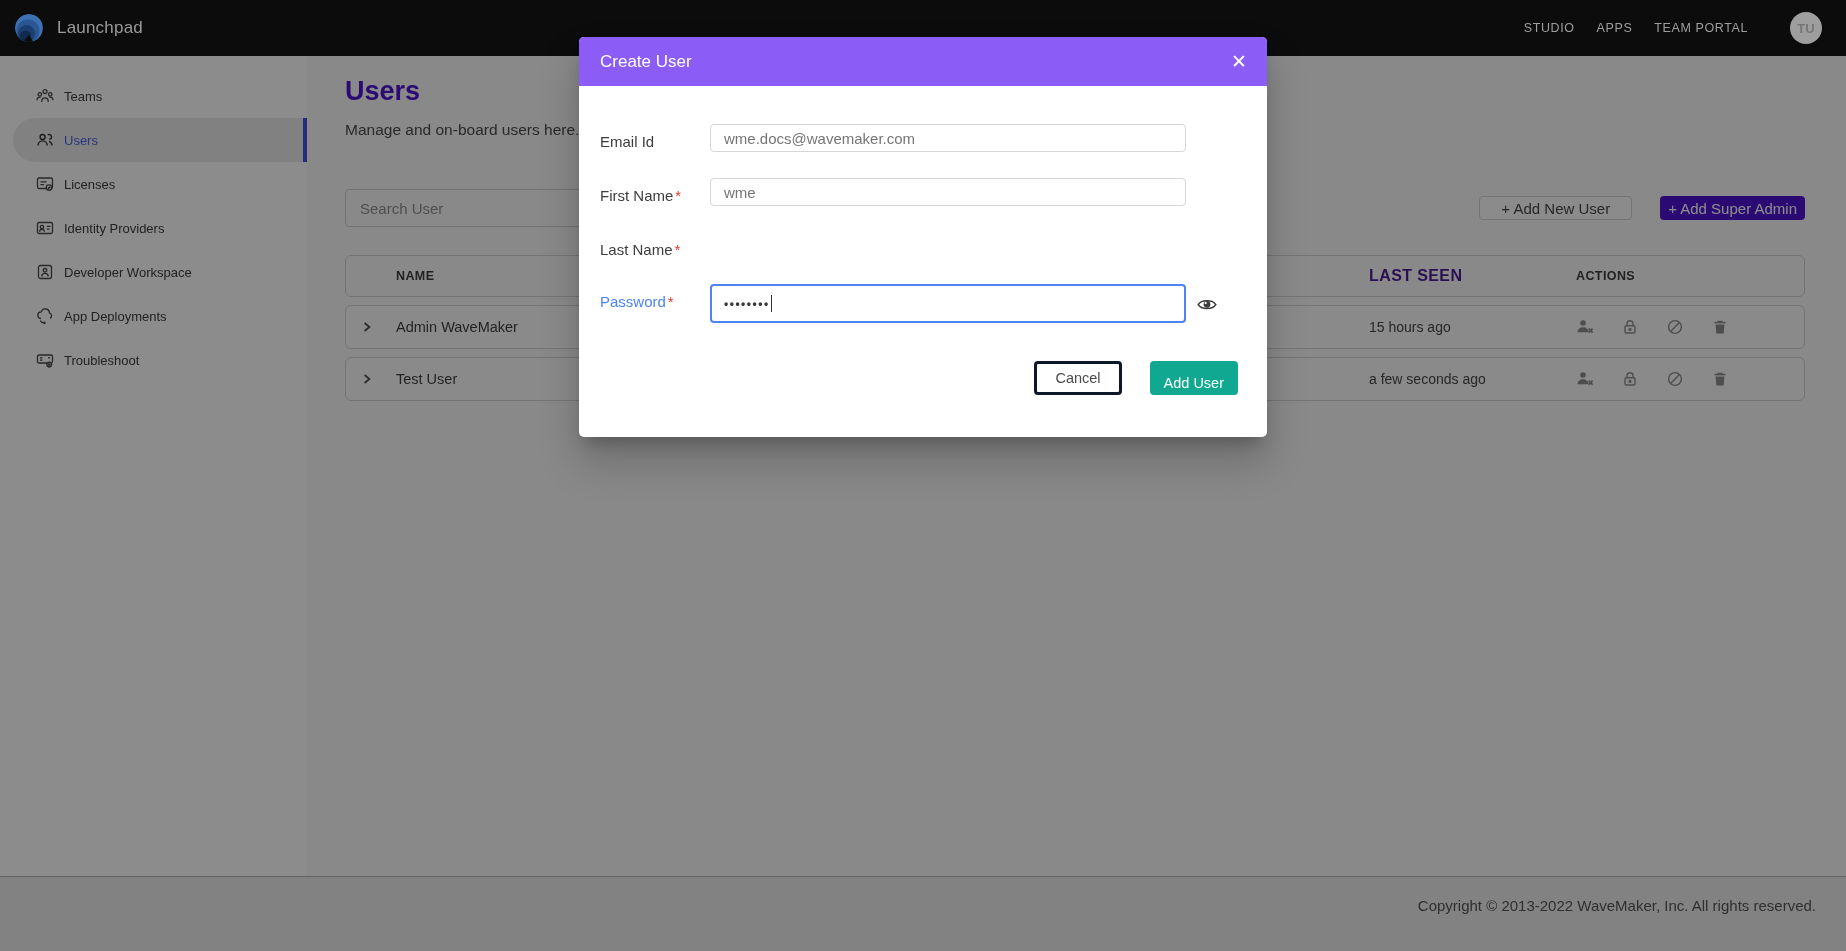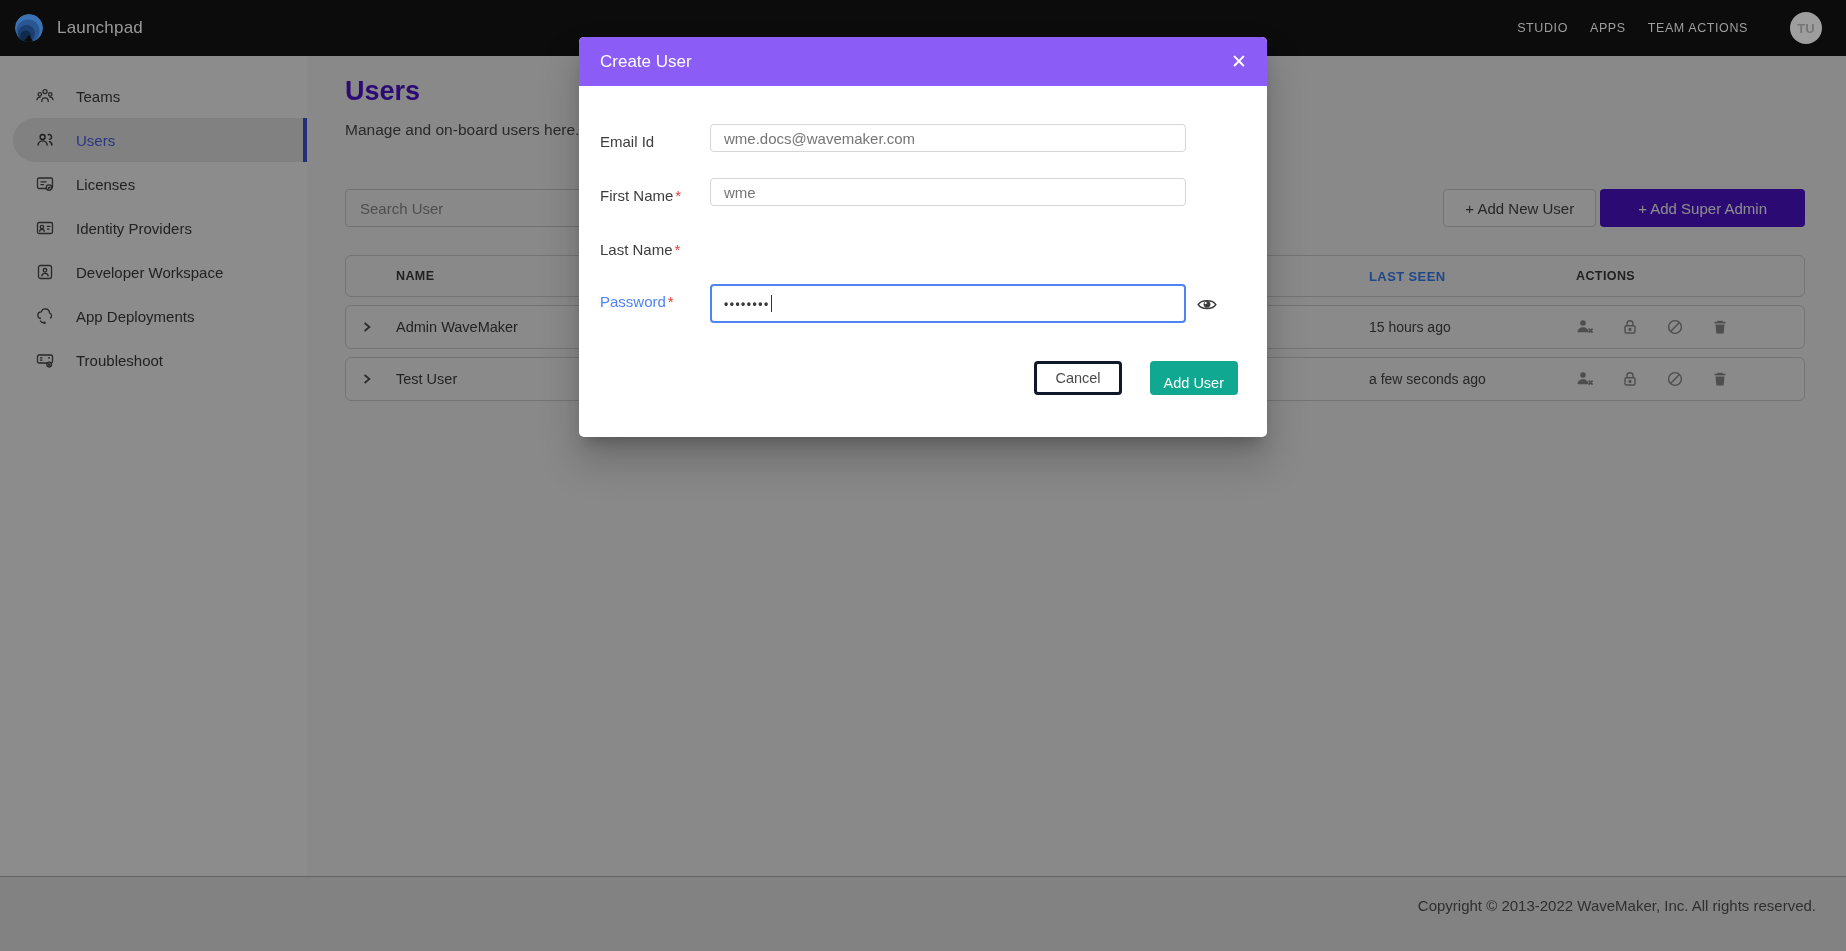--- a/index.html
+++ b/index.html
@@ -28,22 +28,22 @@
     margin-left:42px; cursor:pointer;
   }
 
   
   .sidebar {
     position:absolute; top:56px; left:0; width:307px; bottom:75px;
     background:#ffffff; padding-top:18px; z-index:1;
   }
   .side-item {
     height:44px; display:flex; align-items:center;
-    padding-left:36px; gap:22px; cursor:pointer;
-    font-size:15px; font-weight:500; color:#3d3d3d;
+    padding-left:36px; gap:10px; cursor:pointer;
+    font-size:13px; font-weight:500; color:#3d3d3d;
   }
   .side-item .si { width:18px; height:18px; color:#4a4a4a; flex:0 0 18px; }
   .side-item.active {
     background:#ececec; margin-left:13px; padding-left:23px;
     border-radius:22px 0 0 22px; border-right:4px solid #4353e0;
     color:#4a63e8;
   }
   .side-item.active .si { color:#333; }
 
   
@@ -53,43 +53,43 @@
   }
   .page-title { font-size:27px; font-weight:bold; color:#5013d2; }
   .page-desc { margin-top:14px; font-size:15.5px; color:#4b4b4b; }
   .toolbar { margin-top:50px; display:flex; align-items:center; }
   .search {
     width:370px; height:38px; border:1px solid #cfcfcf; border-radius:4px;
     background:transparent; padding:0 14px; font-size:15px; color:#555;
     font-family:"Liberation Sans", sans-serif; outline:none;
   }
   .search::placeholder { color:#8f8f8f; }
-  .btn { height:38px; border-radius:4px; font-size:15px; cursor:pointer;
+  .btn { height:24px; border-radius:4px; font-size:15px; cursor:pointer;
          font-family:"Liberation Sans", sans-serif; }
   .btn-outline {
     margin-left:auto; padding:0 21px; background:#fdfdfd;
     border:1px solid #d2d2d2; color:#474747;
   }
   .btn-purple {
-    margin-left:4px; padding:0 38px; background:#5013d2;
+    margin-left:28px; padding:0 8px; background:#5013d2;
     border:none; color:#ffffff;
   }
 
   .table { margin-top:28px; }
   .thead, .trow {
     display:flex; align-items:center;
     border:1px solid #d4d4d4; border-radius:6px;
   }
   .thead { height:42px; font-size:12.5px; font-weight:bold; color:#3d3d3d; letter-spacing:.4px; }
   .trow  { height:44px; margin-top:8px; font-size:14.5px; color:#3f3f3f; background:#fbfbfb; }
   .col-chev { width:42px; display:flex; justify-content:center; }
   .col-name { flex:1; padding-left:8px; }
   .col-seen { width:207px; font-size:14px; color:#474747; }
   .col-act  { width:228px; display:flex; align-items:center; gap:27px; }
-  .thead .col-seen { font-size:13px; color:#3b82f6; }
+  .thead .col-seen { font-size:16px; color:#4c1d95; }
   .chev { width:16px; height:16px; color:#4f4f4f; cursor:pointer; }
   .act-ic { width:18px; height:18px; color:#8f8f8f; cursor:pointer; }
 
   
   .footer {
     position:absolute; left:0; right:0; bottom:0; height:75px;
     background:#ededed; border-top:1px solid #b5b5b5;
     display:flex; justify-content:flex-end;
     padding:20px 30px 0 0; font-size:15px; color:#565656; z-index:1;
   }
@@ -156,21 +156,21 @@
         <circle cx="12.5" cy="20.5" r="8.5" fill="#1b3f70"></circle>
         <circle cx="11.5" cy="23" r="5.5" fill="#102a4e"></circle>
         <path d="M8 30 L15 22 L20 30 Z" fill="#0c0c0c"></path>
       </g>
     </svg>
     <span class="brand-name">Launchpad</span>
   </div>
   <div class="nav-links">
     <span class="nav-link">STUDIO</span>
     <span class="nav-link">APPS</span>
-    <span class="nav-link">TEAM ACTIONS</span>
+    <span class="nav-link">TEAM PORTAL</span>
   </div>
   <div class="avatar">TU</div>
 </div>
 
 <div class="sidebar">
   <div class="side-item">
     <svg class="si" viewBox="0 0 18 18" fill="none" stroke="currentColor" stroke-width="1.3">
       <circle cx="9" cy="4.6" r="2"></circle>
         <circle cx="3.8" cy="7.4" r="1.7"></circle>
         <circle cx="14.2" cy="7.4" r="1.7"></circle>

